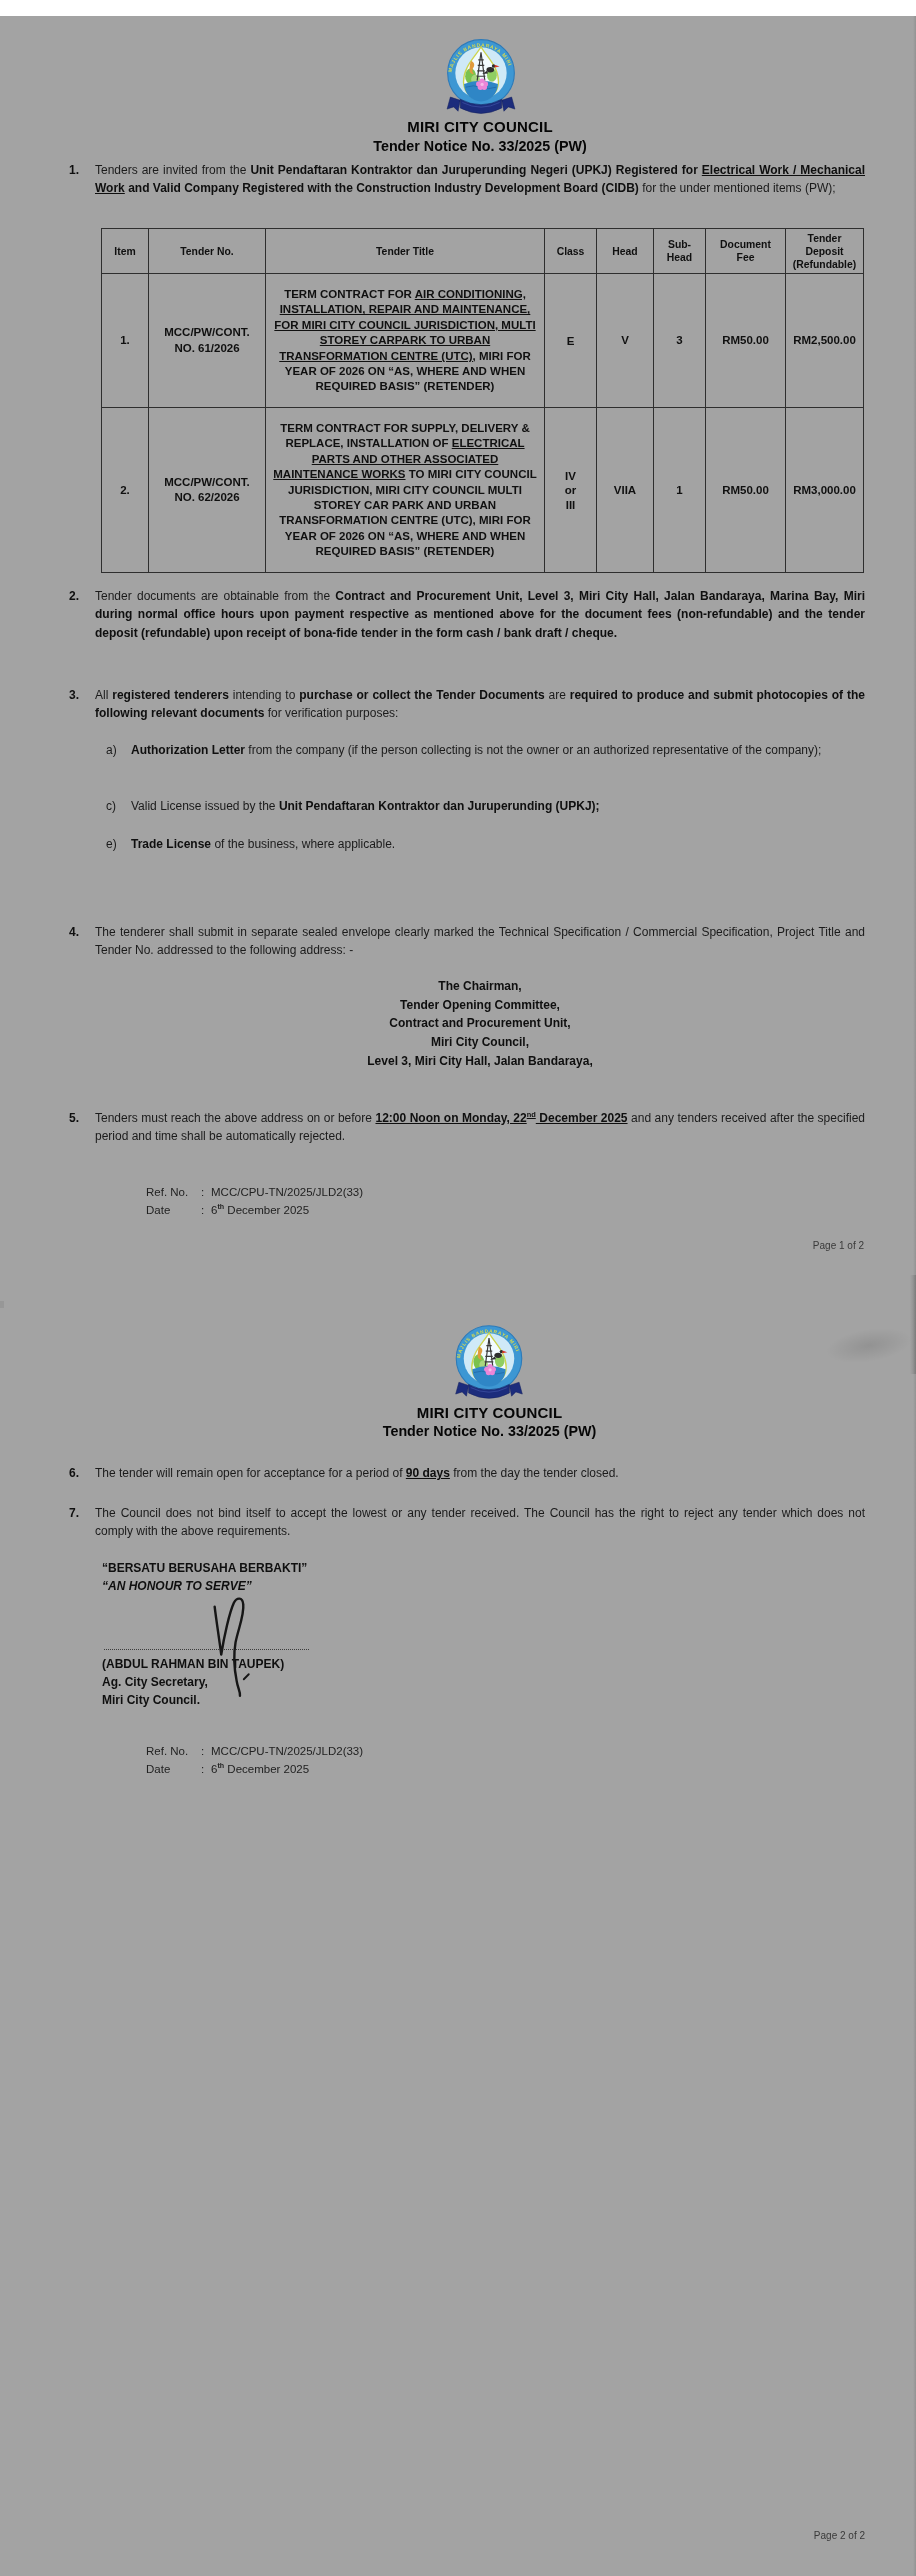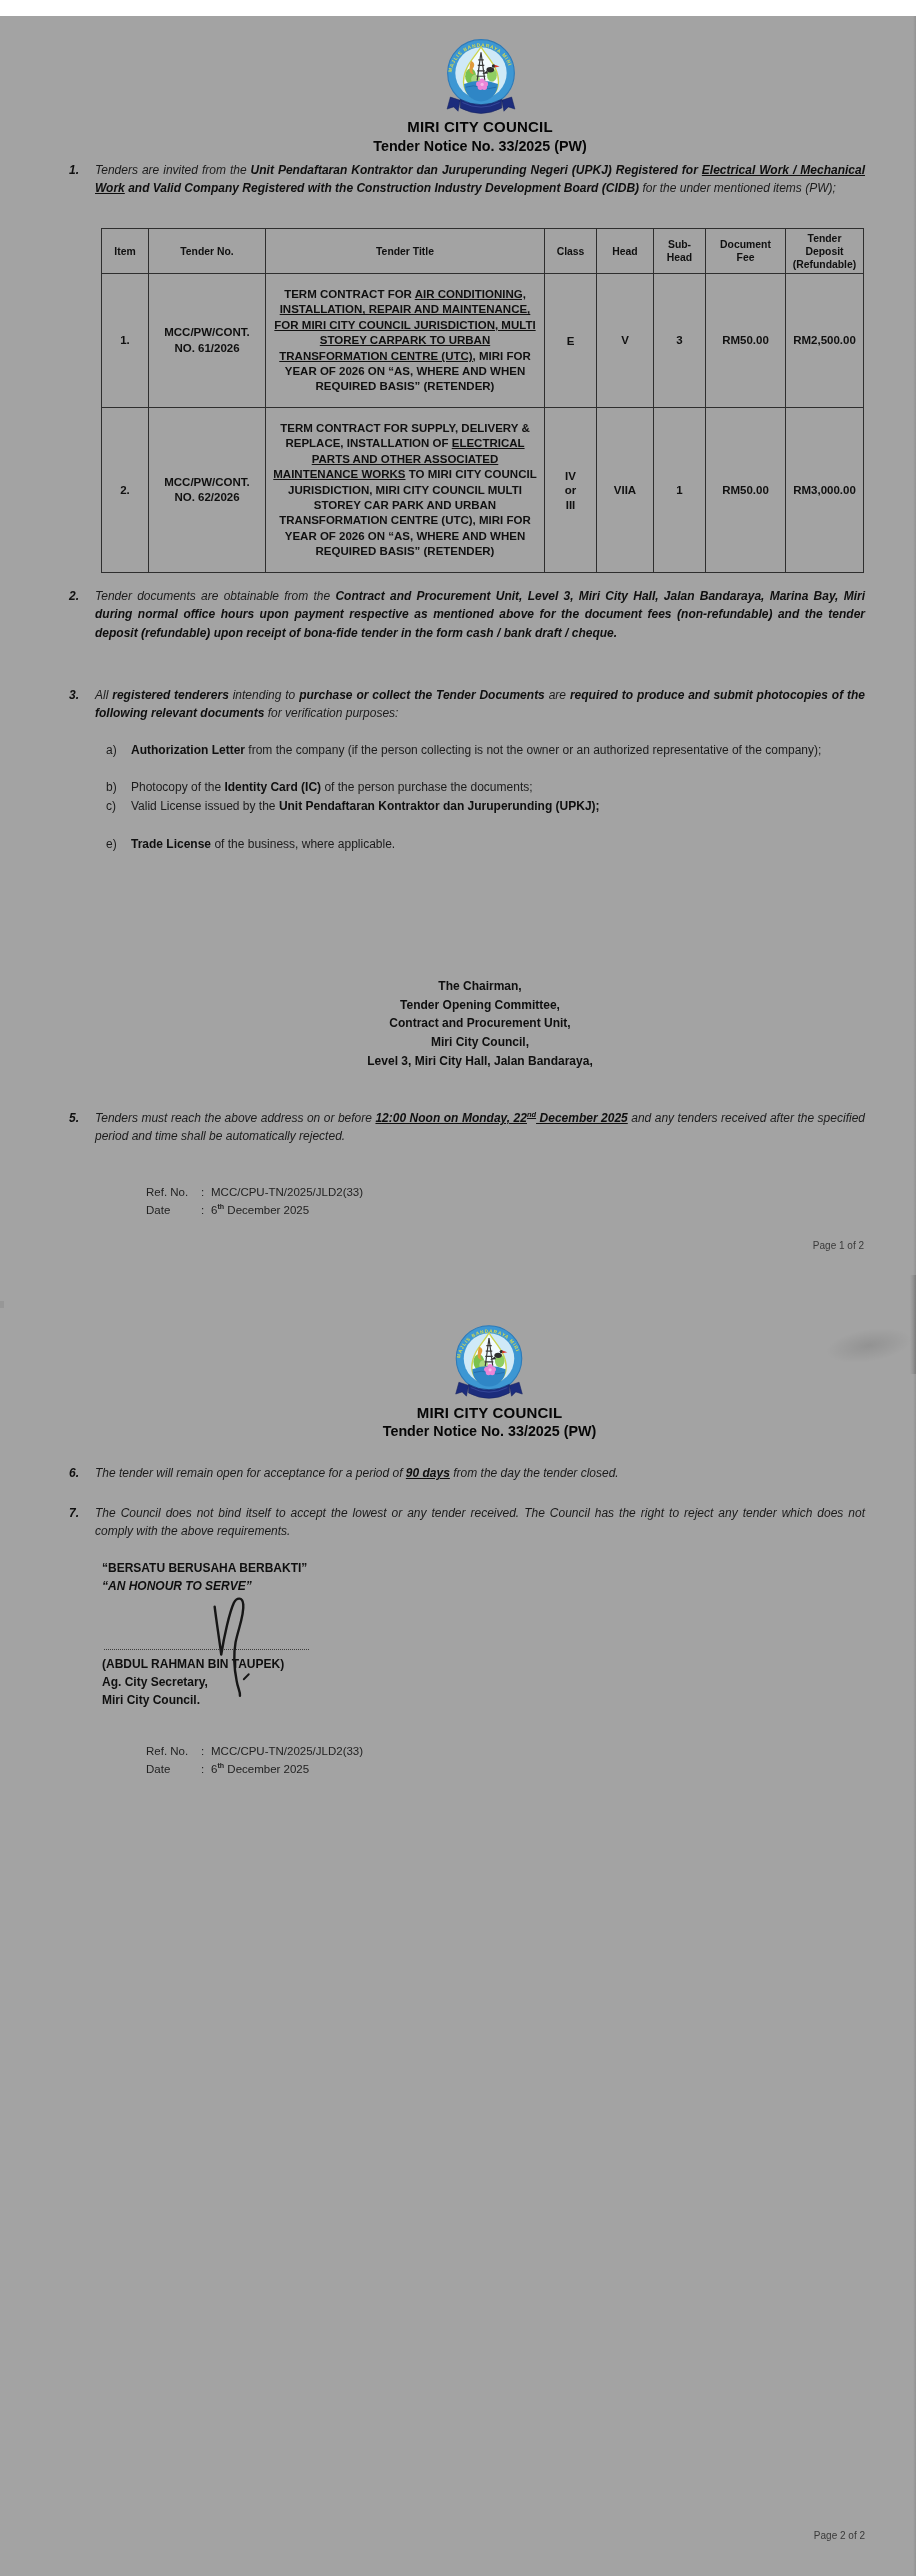--- a/index.html
+++ b/index.html
@@ -12,21 +12,21 @@
   .b{font-weight:700;color:#0f0f0f;}
   .u{text-decoration:underline;}
   .bu{font-weight:700;text-decoration:underline;color:#0f0f0f;}
   .bi{font-weight:700;font-style:italic;color:#0f0f0f;}
   .abs{position:absolute;}
   .h1{position:absolute;left:44px;width:872px;text-align:center;
       font-size:15px;font-weight:700;color:#060606;letter-spacing:0.2px;}
   .h2{position:absolute;left:44px;width:872px;text-align:center;
       font-size:14.3px;font-weight:700;color:#060606;}
   .para{position:absolute;left:69px;width:796px;box-sizing:border-box;
-        padding-left:26px;font-size:12px;line-height:18.4px;text-align:justify;font-style:italic;}
+        padding-left:26px;font-size:12px;line-height:18.4px;text-align:justify;}
   .num{display:inline-block;width:26px;margin-left:-26px;font-weight:700;color:#0f0f0f;}
   .plain{position:absolute;left:95px;width:770px;font-size:12px;line-height:18.4px;text-align:justify;}
   .li{position:absolute;left:106px;width:759px;box-sizing:border-box;
       padding-left:25px;font-size:12px;line-height:18.7px;text-align:justify;}
   .ltr{display:inline-block;width:25px;margin-left:-25px;}
   .addr{position:absolute;left:44px;width:872px;text-align:center;
         font-weight:700;font-size:12px;line-height:18.7px;color:#0f0f0f;}
   .refrow{display:flex;font-size:11.5px;line-height:18px;color:#222;padding-left:42px;}
   .reflabel{width:55px;}
   .refcolon{width:10px;}
@@ -168,31 +168,31 @@
     <span class="num">2.</span><span>Tender documents are obtainable from the </span><span class="b">Contract and Procurement Unit, Level 3, Miri City Hall, Jalan Bandaraya, Marina Bay, Miri during normal office hours upon payment respective as mentioned above for the document fees (non-refundable) and the tender deposit (refundable) upon receipt of bona-fide tender in the form cash / bank draft / cheque.</span>
   </div>
 
   <div class="para" style="top:670px">
     <span class="num">3.</span><span>All </span><span class="b">registered tenderers</span><span> intending to </span><span class="b">purchase or collect the Tender Documents</span><span> are </span><span class="b">required to produce and submit photocopies of the following relevant documents</span><span> for verification purposes:</span>
   </div>
 
   <div class="li" style="top:725px">
     <span class="ltr">a)</span><span></span><span class="b">Authorization Letter</span><span> from the company (if the person collecting is not the owner or an authorized representative of the company);</span>
   </div>
-  <div class="li" style="top:762px">
-    <span class="ltr">b)</span><span>Photocopy of the </span><span class="b">Identity Card (IC)</span><span> of the person purchase the documents;</span>
-  </div>
   <div class="li" style="top:781px">
     <span class="ltr">c)</span><span>Valid License issued by the </span><span class="b">Unit Pendaftaran Kontraktor dan Juruperunding (UPKJ);</span><span></span>
   </div>
   <div class="li" style="top:819px">
     <span class="ltr">e)</span><span></span><span class="b">Trade License</span><span> of the business, where applicable.</span>
   </div>
 
 
+  <div class="para" style="top:907px">
+    <span class="num">4.</span><span>The tenderer shall submit in separate sealed envelope clearly marked the Technical Specification / Commercial Specification, Project Title and Tender No. addressed to the following address: -</span>
+  </div>
 
   <div class="addr" style="top:961px">
     <div>The Chairman,</div>
     <div>Tender Opening Committee,</div>
     <div>Contract and Procurement Unit,</div>
     <div>Miri City Council,</div>
     <div>Level 3, Miri City Hall, Jalan Bandaraya,</div>
   </div>
 
   <div class="para" style="top:1093px">

